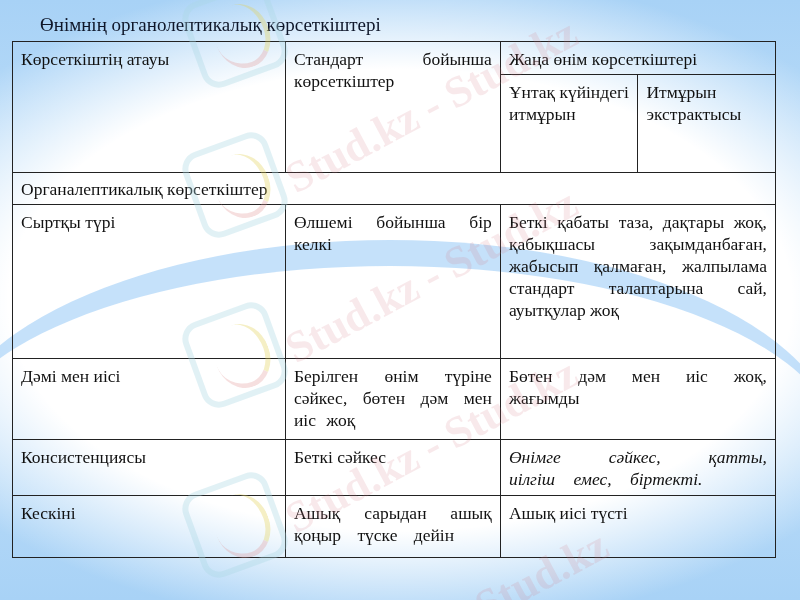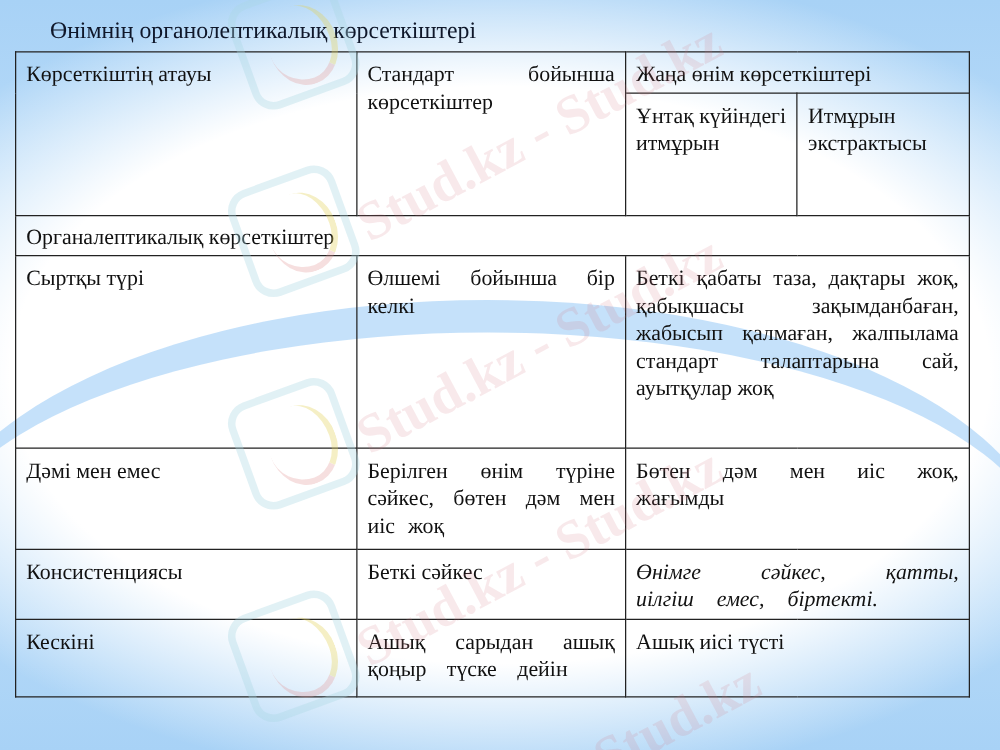--- a/index.html
+++ b/index.html
@@ -99,21 +99,21 @@
   </tr>
   <tr>
     <td colspan="4" style="height:32px; padding-top:5px;">Органалептикалық көрсеткіштер</td>
   </tr>
   <tr>
     <td style="height:154px;">Сыртқы түрі</td>
     <td class="just">Өлшемі бойынша бір келкі</td>
     <td colspan="2" class="just">Беткі қабаты таза, дақтары жоқ, қабықшасы зақымданбаған, жабысып қалмаған, жалпылама стандарт талаптарына сай, ауытқулар жоқ</td>
   </tr>
   <tr>
-    <td style="height:81px;">Дәмі мен емес</td>
+    <td style="height:81px;">Дәмі мен иісі</td>
     <td class="just" style="word-spacing:6px;">Берілген өнім түріне сәйкес, бөтен дәм мен иіс жоқ</td>
     <td colspan="2" class="just" style="word-spacing:10px;margin-top:34px;">Бөтен дәм мен иіс жоқ, жағымды</td>
   </tr>
   <tr>
     <td style="height:56px;">Консистенциясы</td>
     <td>Беткі сәйкес</td>
     <td colspan="2" class="just" style="word-spacing:14px;font-style:italic;">Өнімге сәйкес, қатты, иілгіш емес, біртекті.</td>
   </tr>
   <tr>
     <td style="height:62px;">Кескіні</td>

